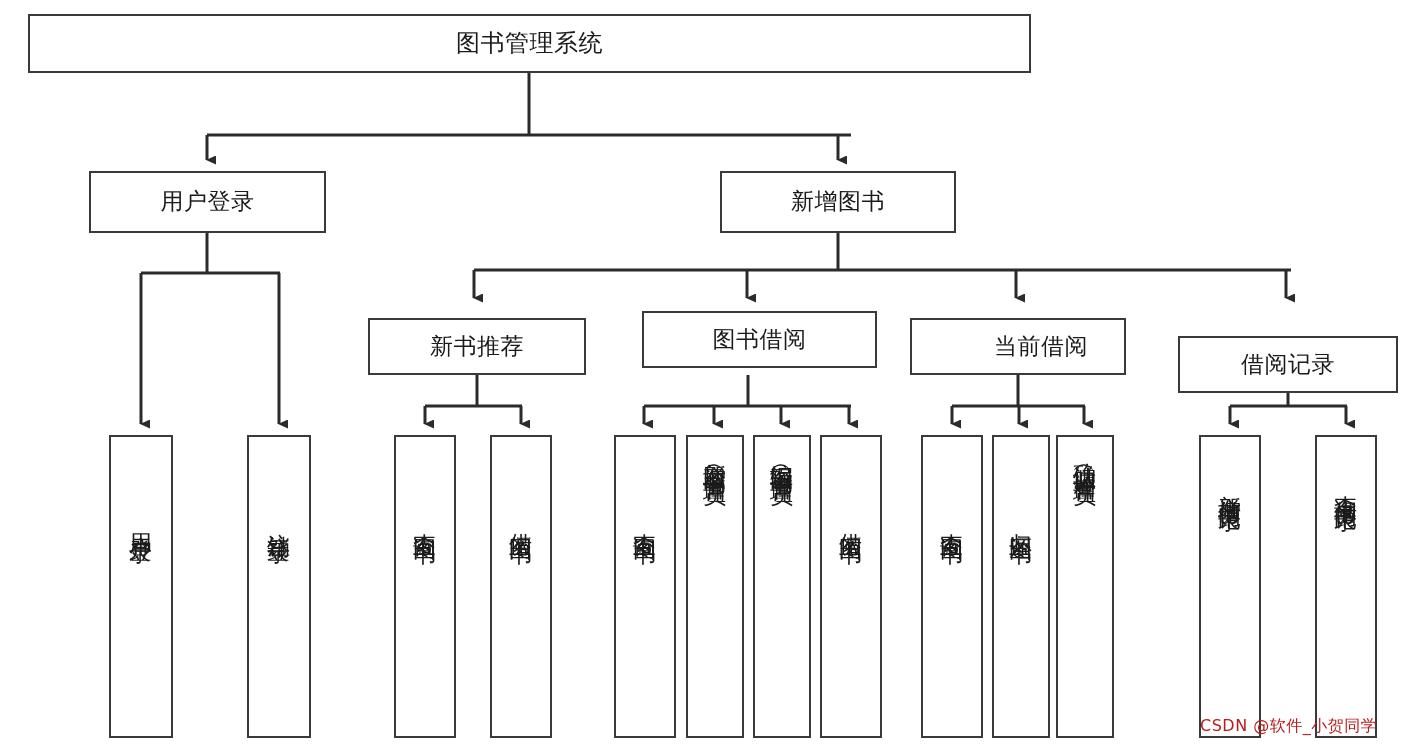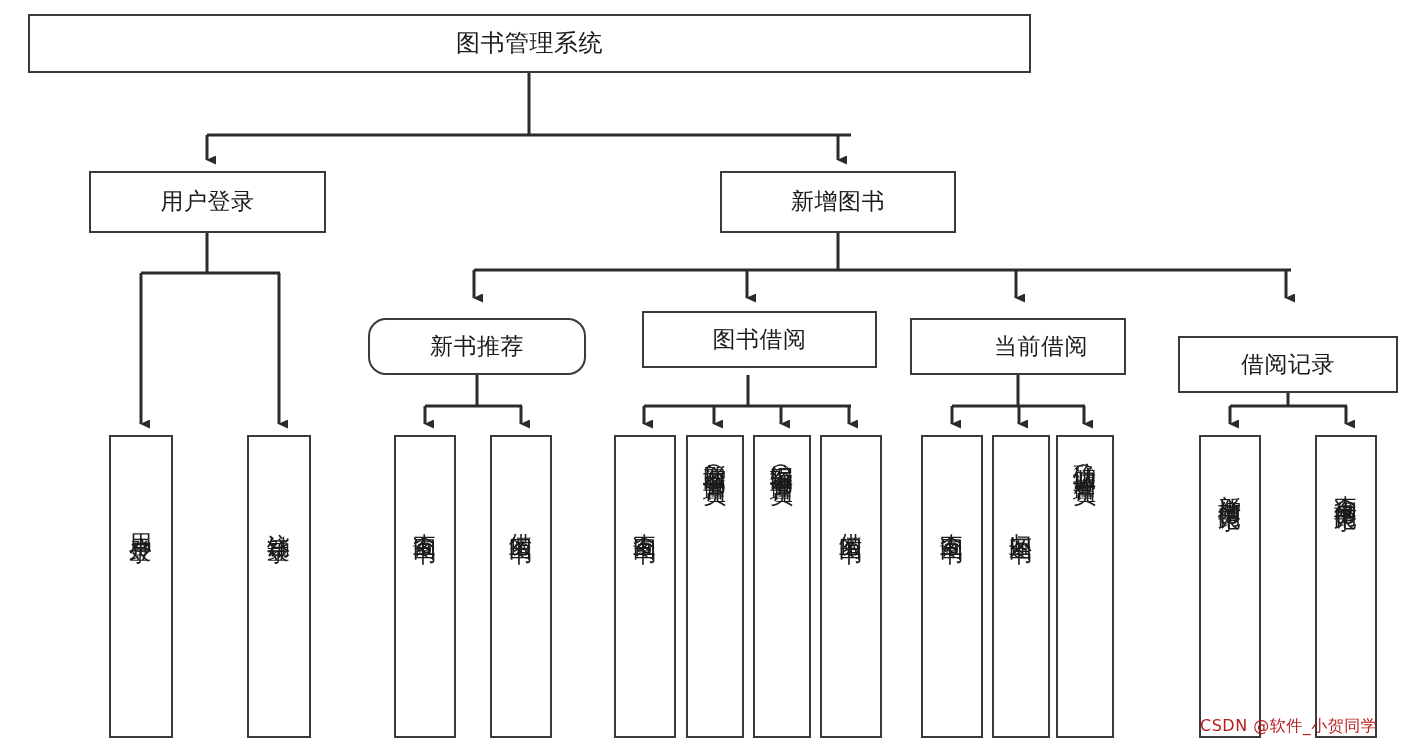--- a/index.html
+++ b/index.html
@@ -123,21 +123,21 @@
       <path d="M 1338,406 L 1338,424" marker-end="url(#arrowhead)"></path>
     </g>
   </svg>
 
   <div class="node node-h node-root" style="left:20px; top:14px; width:1003px; height:59px;">图书管理系统</div>
 
   <div class="node node-h" style="left:81px; top:171px; width:237px; height:62px;">用户登录</div>
 
   <div class="node node-h" style="left:712px; top:171px; width:236px; height:62px;">新增图书</div>
 
-  <div class="node node-h" style="left:360px; top:318px; width:218px; height:57px;border-radius:18px;">新书推荐</div>
+  <div class="node node-h" style="left:360px; top:318px; width:218px; height:57px;">新书推荐</div>
 
   <div class="node node-h" style="left:634px; top:311px; width:235px; height:57px;">图书借阅</div>
 
   <div class="node node-h" style="left:902px; top:318px; width:216px; height:57px;padding-left:46px;">当前借阅</div>
 
   <div class="node node-h" style="left:1170px; top:336px; width:220px; height:57px;">借阅记录</div>
 
   <div class="node node-v" style="left:101px; top:435px; width:64px; height:303px; padding-top:78px;">用户登录</div>
 
   <div class="node node-v" style="left:239px; top:435px; width:64px; height:303px; padding-top:78px;">注销登录</div>

